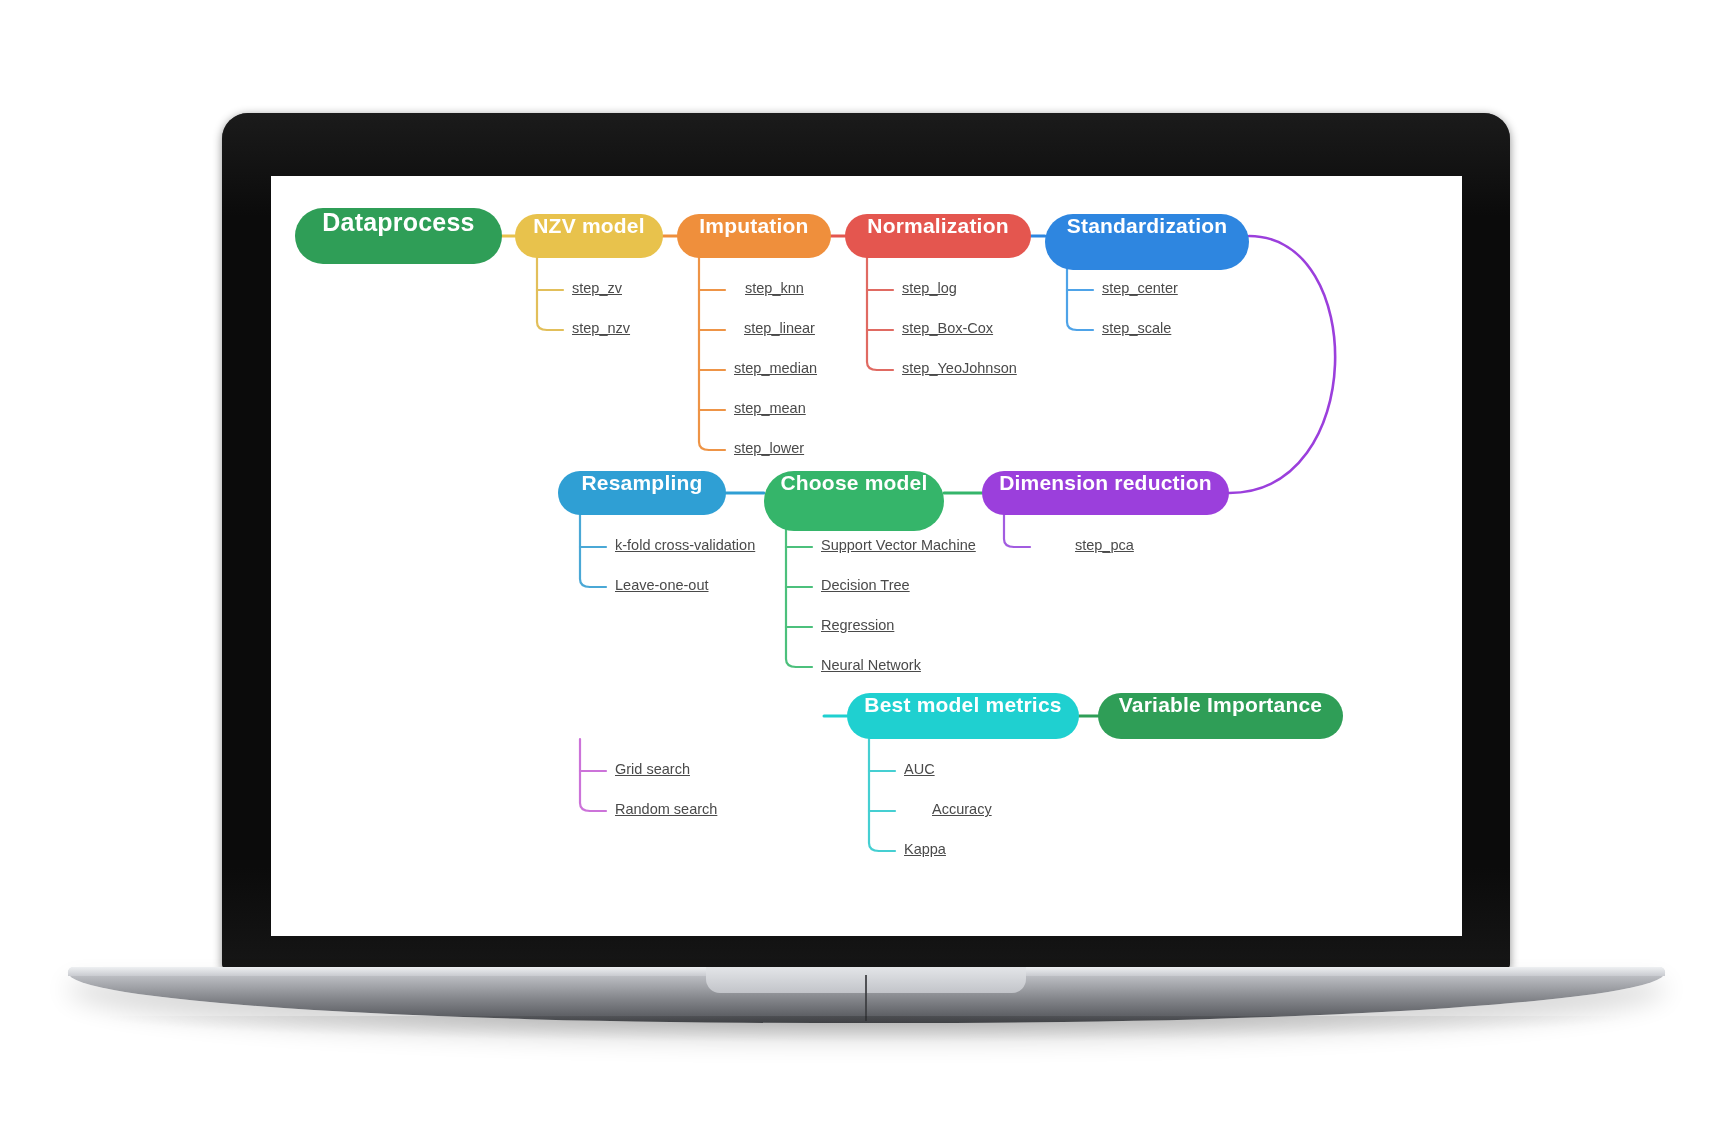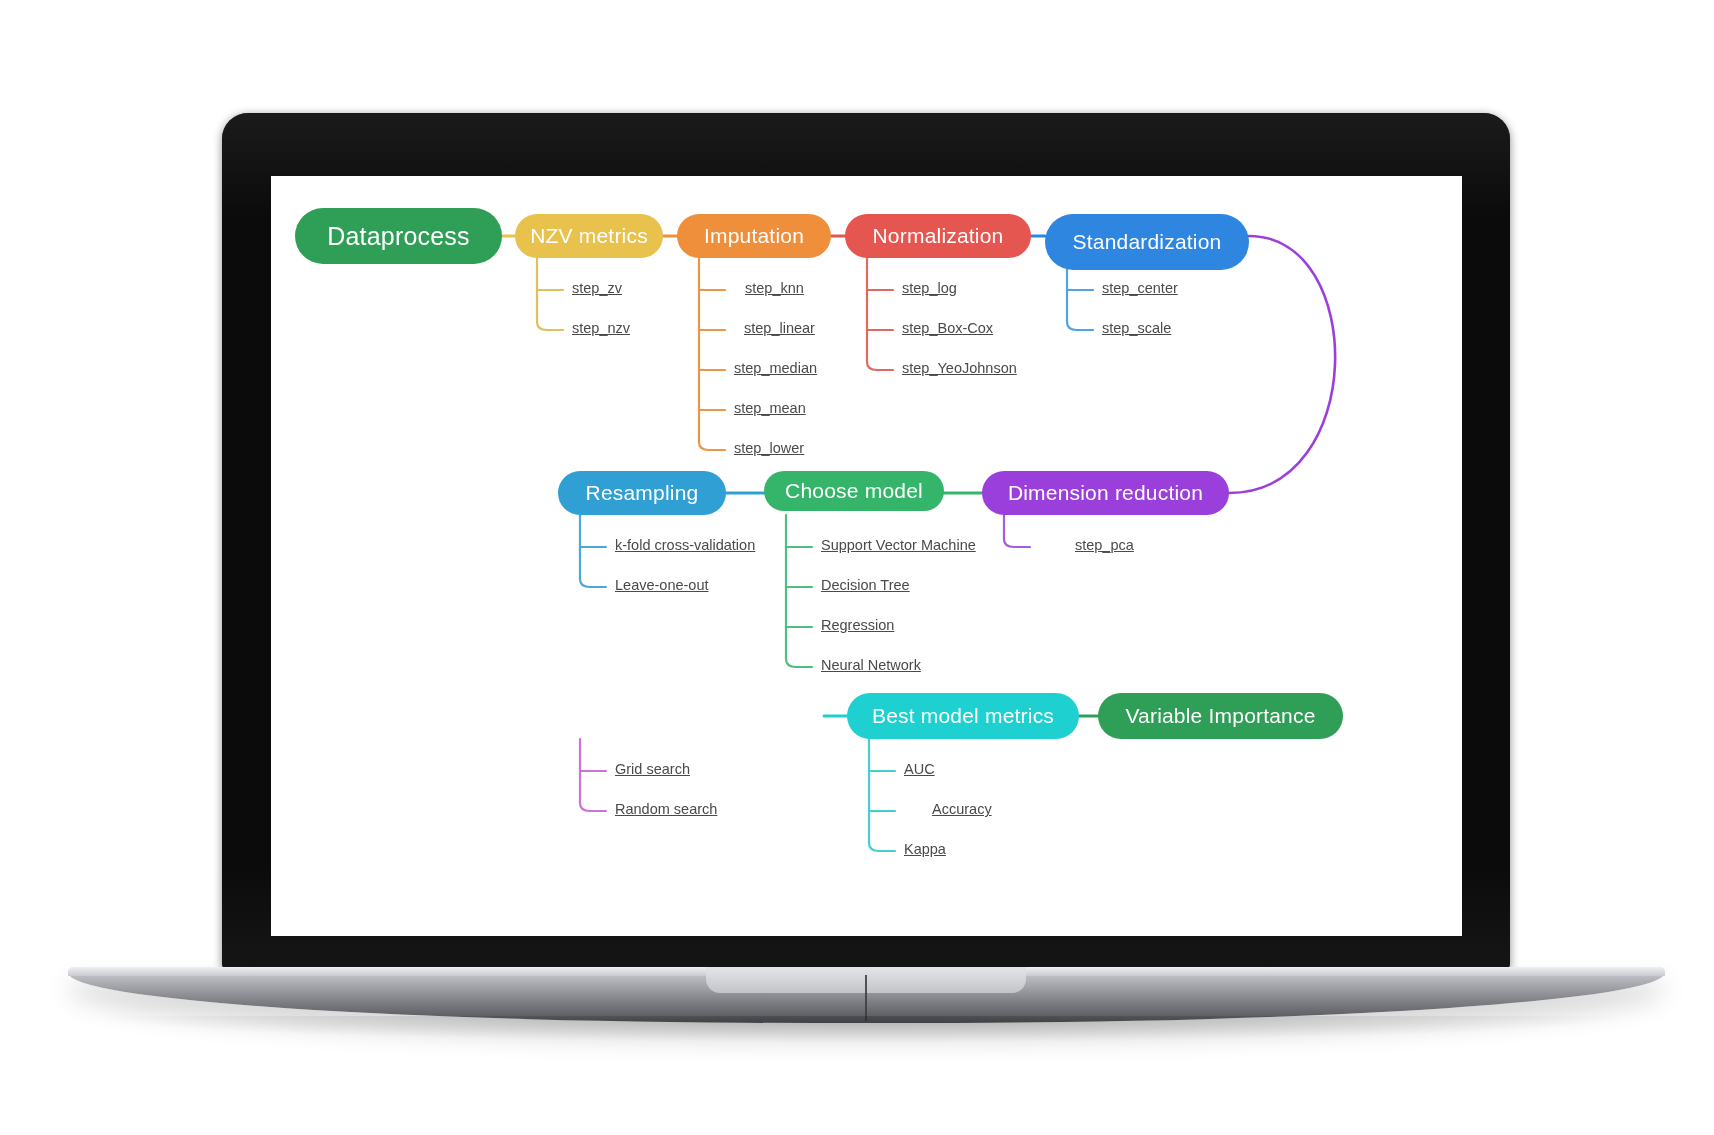--- a/index.html
+++ b/index.html
@@ -47,22 +47,22 @@
     position:absolute;left:865px;top:975px;width:2px;height:46px;background:#3a3b3e;opacity:.85;
   }
   #laptop-shadow{
     position:absolute;left:110px;top:1016px;width:1510px;height:26px;
     background:radial-gradient(ellipse at 50% 0%, rgba(0,0,0,.20) 0%, rgba(0,0,0,0) 72%);
   }
   
   #mindmap{position:absolute;left:0;top:0;width:1191px;height:760px;}
   #edge-layer{position:absolute;left:0;top:0;width:1191px;height:760px;}
   .node{
-    position:absolute;display:flex;align-items:center;justify-content:center;
-    color:#ffffff;font-weight:normal;border-radius:999px;white-space:nowrap;
+    position:absolute;display:flex;justify-content:center;
+    color:#ffffff;font-weight:bold;border-radius:999px;white-space:nowrap;
     box-sizing:border-box;letter-spacing:.2px;
   }
   .leaf{
     position:absolute;color:#4a4a4a;font-size:14.5px;white-space:nowrap;
     font-family:"Liberation Sans", sans-serif;
     text-decoration:underline;
   }
 </style>
 </head>
 <body>
@@ -116,35 +116,35 @@
           <path d="M493 317 L455 317" fill="none" stroke="#2f9fd4" stroke-width="3" stroke-linecap="round"></path>
           <path d="M287 317 C169 317, 169 540, 287 540" fill="none" stroke="#d濃" stroke-width="2.6" stroke-linecap="round"></path>
           <path d="M553 540 L576 540" fill="none" stroke="#1fd0d0" stroke-width="3" stroke-linecap="round"></path>
           <path d="M808 540 L827 540" fill="none" stroke="#2f9e57" stroke-width="3" stroke-linecap="round"></path>
         </svg>
       <div id="node-layer">
           <div class="node" style="left: 24px; top: 32px; width: 207px; height: 56px; background: rgb(47, 158, 87); font-size: 25px;">
             <span>Dataprocess</span>
           </div>
           <div class="node" style="left: 244px; top: 38px; width: 148px; height: 44px; background: rgb(232, 194, 76); font-size: 21px;">
-            <span>NZV metrics</span>
+            <span>NZV model</span>
           </div>
           <div class="node" style="left: 406px; top: 38px; width: 154px; height: 44px; background: rgb(239, 143, 60); font-size: 21px;">
             <span>Imputation</span>
           </div>
           <div class="node" style="left: 574px; top: 38px; width: 186px; height: 44px; background: rgb(228, 86, 79); font-size: 21px;">
             <span>Normalization</span>
           </div>
           <div class="node" style="left: 774px; top: 38px; width: 204px; height: 56px; background: rgb(46, 134, 224); font-size: 21px;">
             <span>Standardization</span>
           </div>
           <div class="node" style="left: 287px; top: 295px; width: 168px; height: 44px; background: rgb(47, 159, 212); font-size: 21px;">
             <span>Resampling</span>
           </div>
-          <div class="node" style="left: 493px; top: 295px; width: 180px; height: 40px; background: rgb(53, 181, 106); font-size: 21px;">
+          <div class="node" style="left: 493px; top: 295px; width: 180px; height: 60px; background: rgb(53, 181, 106); font-size: 21px;">
             <span>Choose model</span>
           </div>
           <div class="node" style="left: 711px; top: 295px; width: 247px; height: 44px; background: rgb(155, 63, 220); font-size: 21px;">
             <span>Dimension reduction</span>
           </div>
           <div class="node" style="left: 287px; top: 517px; width: 266px; height: 46px; font-size: 21px;">
             <span>Parameters optimizing</span>
           </div>
           <div class="node" style="left: 576px; top: 517px; width: 232px; height: 46px; background: rgb(31, 208, 208); font-size: 21px;">
             <span>Best model metrics</span>

